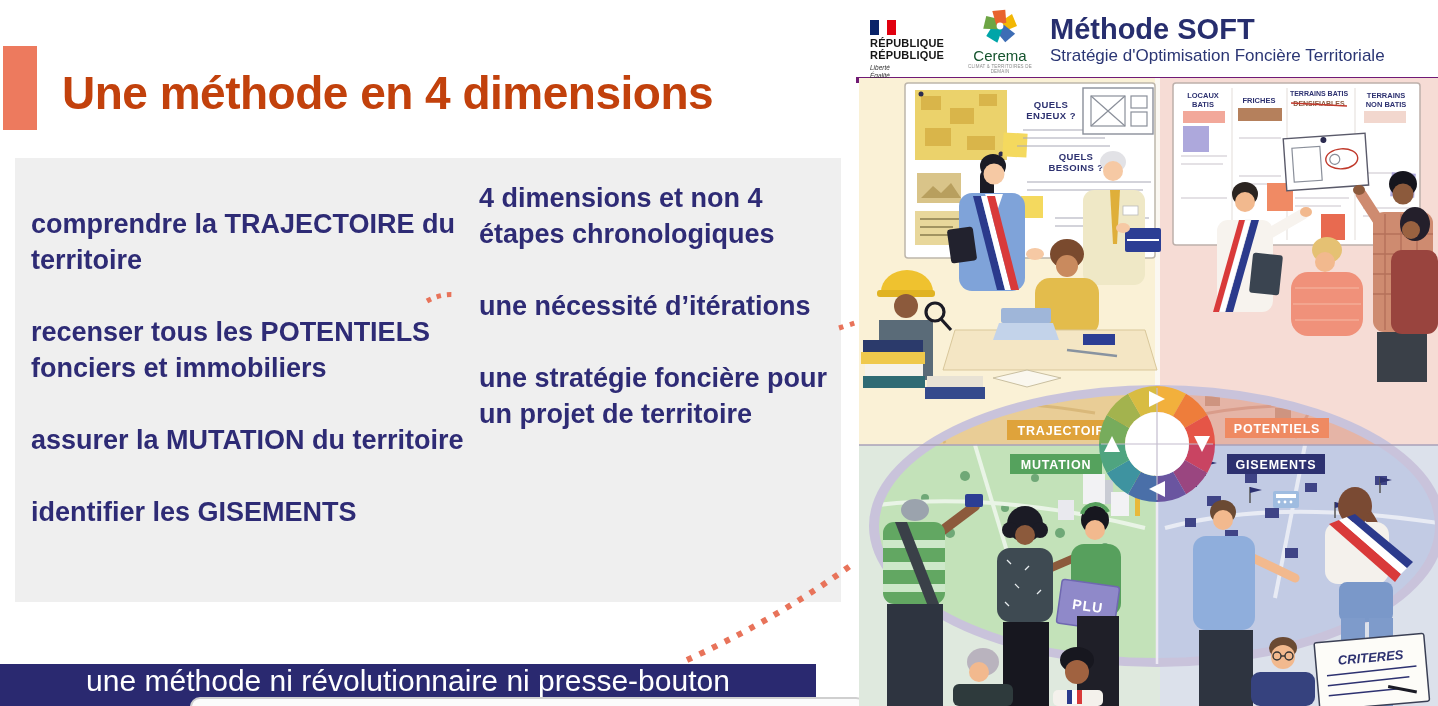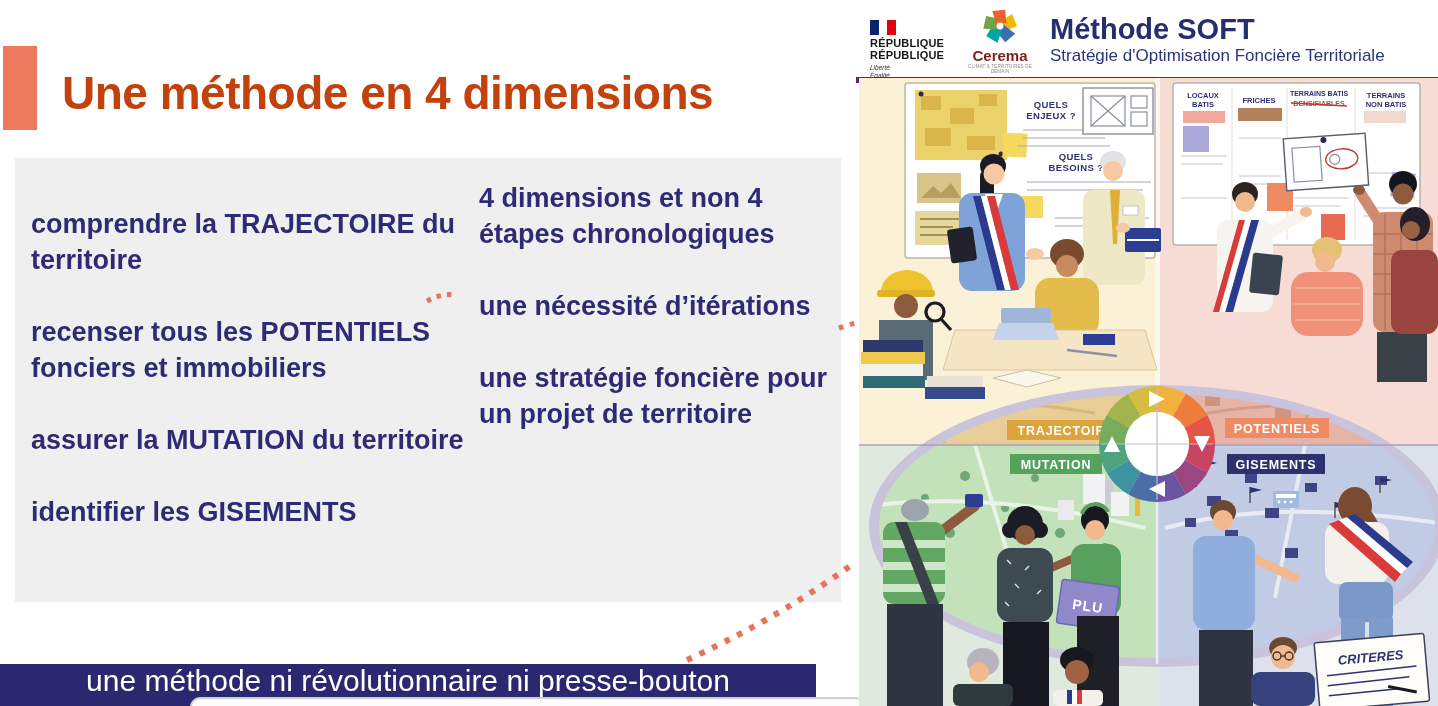--- a/index.html
+++ b/index.html
@@ -10,21 +10,21 @@
         color:#c2410c;letter-spacing:-0.5px;white-space:nowrap;}
   
   .hdr{position:absolute;left:856px;top:0;width:582px;height:77px;background:#fff;
        border-bottom:6px solid #701a75;}
   .rf{position:absolute;left:14px;top:20px;width:92px;}
   .rf-flag{width:26px;height:15px;display:flex;margin-bottom:2px;}
   .rf-flag span{flex:1;}
   .rf-name{font-size:11px;font-weight:700;color:#161616;line-height:12px;letter-spacing:0.2px;}
   .rf-motto{font-size:6.5px;font-style:italic;color:#333;line-height:8px;margin-top:3px;}
   .cerema{position:absolute;left:104px;top:4px;width:80px;text-align:center;}
-  .cerema-name{font-size:15px;font-weight:700;color:#7f1d1d;line-height:15px;margin-top:-2px;}
+  .cerema-name{font-size:15px;font-weight:400;color:#14532d;line-height:15px;margin-top:-2px;}
   .cerema-tag{font-size:4.5px;color:#8A8A8A;letter-spacing:0.2px;margin-top:1px;}
   .method{position:absolute;left:194px;top:14px;}
   .method-title{font-size:29px;font-weight:700;color:#272E6E;line-height:30px;}
   .method-sub{font-size:17px;color:#2B3674;line-height:20px;margin-top:2px;}
   
   .gbox{position:absolute;top:158px;height:444px;background:#EFEFEF;box-sizing:border-box;
         color:#2E2B75;font-weight:700;font-size:27px;line-height:36px;}
   .gbox p{margin:0 0 36px 0;}
   .box-left{left:15px;width:474px;padding:48px 14px 0 16px;}
   .box-mid{left:465px;width:376px;padding:22px 10px 0 14px;}

